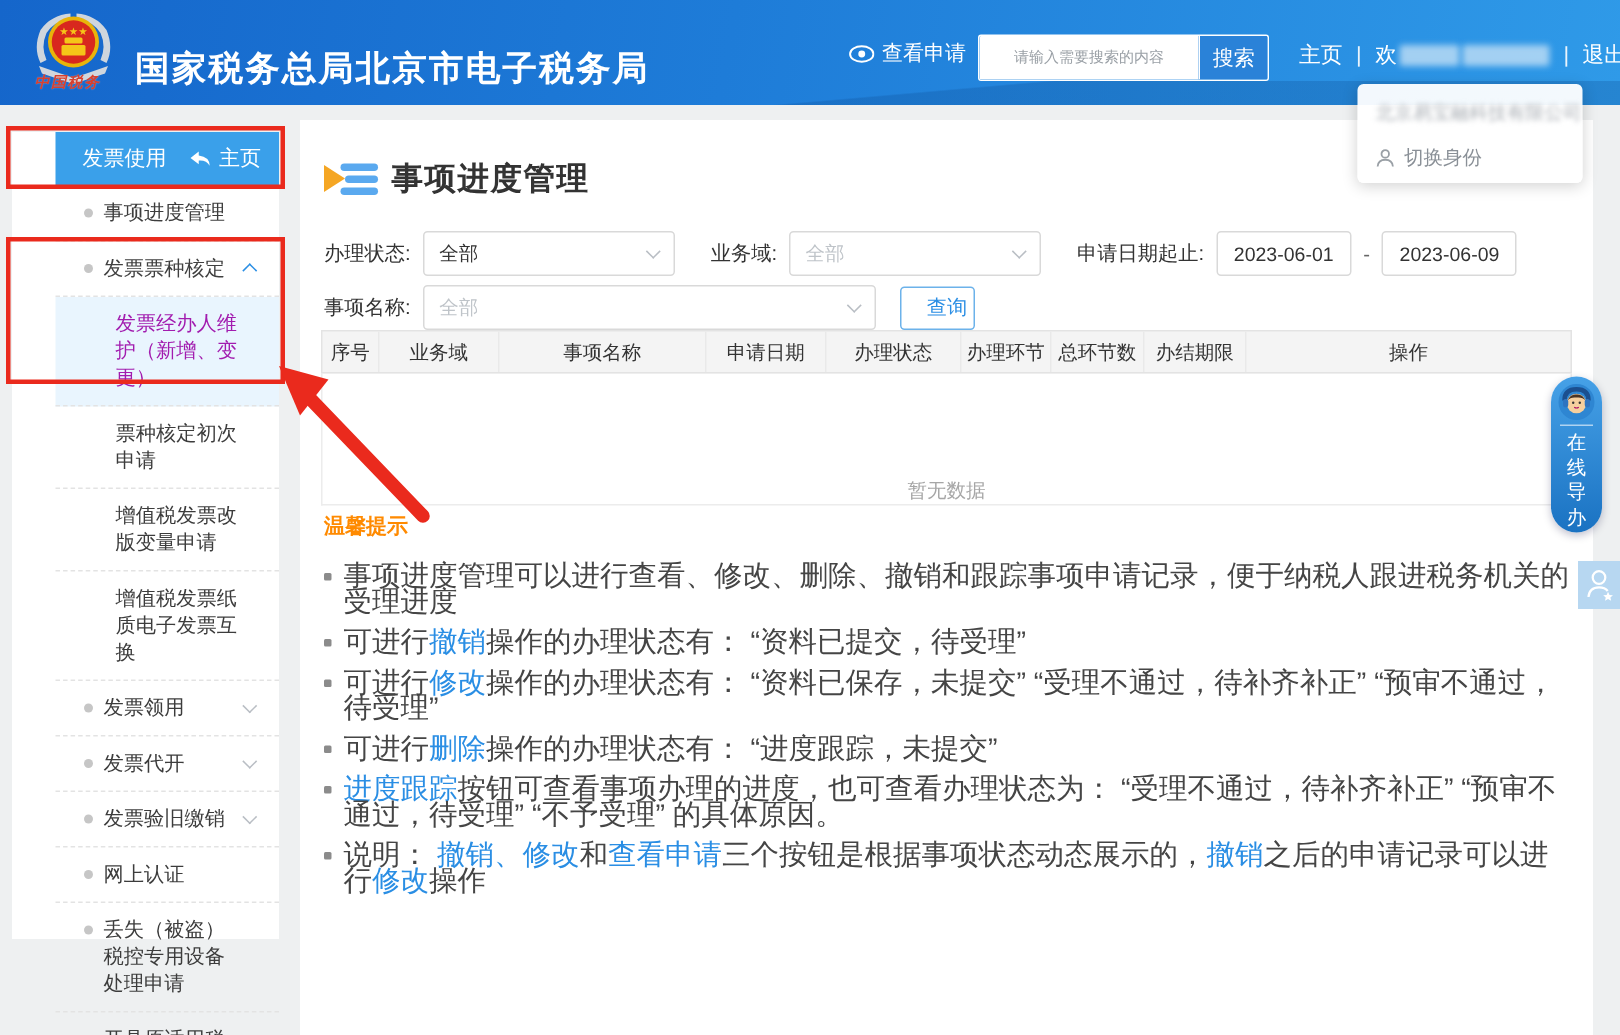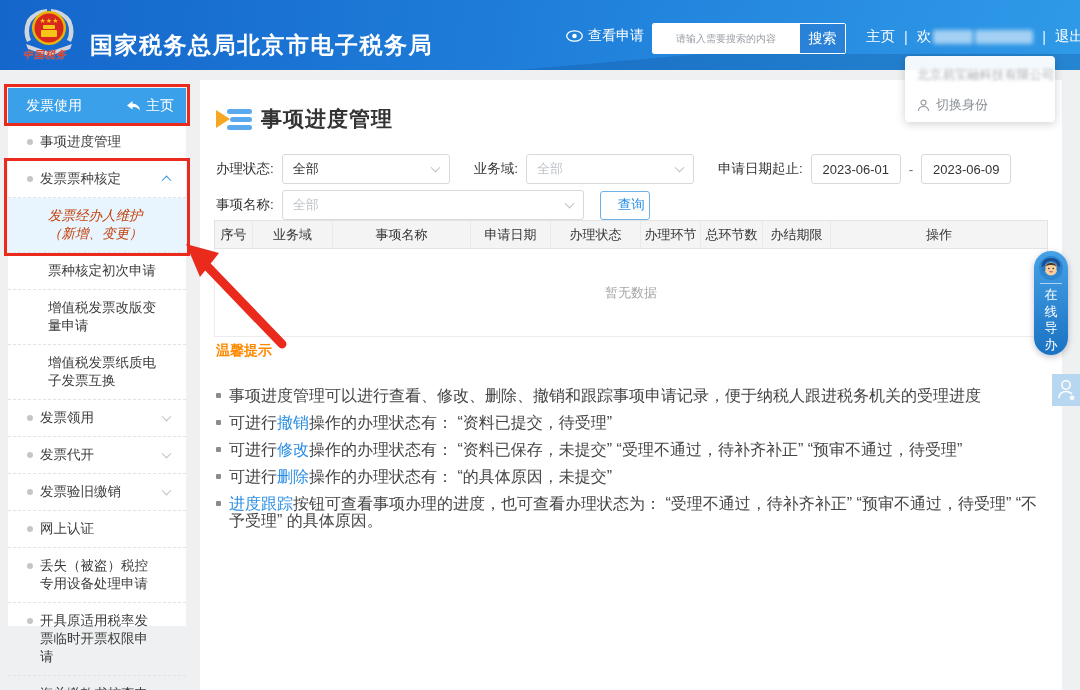--- a/index.html
+++ b/index.html
@@ -33,30 +33,30 @@
   .c1 { width:40px; } .c2 { width:58px; }
 
   
   .user-dd { position:absolute; left:905px; top:56px; width:150px; height:66px;
          background:rgba(255,255,255,.95); border-radius:4px; box-shadow:0 2px 10px rgba(0,0,0,.18); z-index:6; }
   .user-dd .company { padding:11px 12px 5px; font-size:12.5px; color:#a9aeb4; white-space:nowrap;
          overflow:hidden; filter:blur(1.6px); }
   .user-dd .switch { padding:7px 12px; font-size:13px; color:#8a9097; display:flex; align-items:center; gap:6px; cursor:pointer; }
 
   
-  .sidebar { position:absolute; left:8px; top:88px; width:178px; height:538px; background:#fff; }
+  .sidebar { position:absolute; left:8px; top:88px; width:178px; height:538px; background:#fff;padding-left:29px; }
   .sb-header { height:36px; background:#3aa0ea; display:flex; align-items:center; justify-content:space-between;
          padding:0 12px 0 18px; color:#fff; font-size:14px; cursor:pointer; }
   .sb-home { display:flex; align-items:center; gap:5px; font-size:14px; cursor:pointer; }
   .sb-item { position:relative; padding:9px 26px 9px 32px; font-size:13.5px; line-height:18px;
          color:#3c3c3c; border-bottom:1px dashed #e3e3e3; cursor:pointer; }
   .sb-item .bullet { position:absolute; left:19px; top:15px; width:6px; height:6px; border-radius:50%;
          background:#c6c6c6; }
   .sb-item.sub, .sb-item.sub-selected { padding-left:40px; }
-  .sb-item.sub-selected { background:#e9f5fe; color:#c2410c;font-style:italic; }
+  .sb-item.sub-selected { background:#e9f5fe; color:#a21caf; }
   .sb-item.group-open { color:#404040; }
   .chev { position:absolute; right:16px; top:50%; width:7px; height:7px;
          border-right:1.5px solid #b9bec4; border-bottom:1.5px solid #b9bec4; }
   .chev.down { transform:translateY(-70%) rotate(45deg); }
   .chev.up { transform:translateY(-30%) rotate(-135deg); border-color:#2a8ee4; }
 
   
   .panel { position:absolute; left:200px; top:80px; width:862px; height:610px; background:#fff; }
   .pt-row { position:absolute; left:14px; top:24px; display:flex; align-items:center; gap:7px; }
   .pt-row h1 { font-size:21px; color:#333; font-weight:600; letter-spacing:1px; }
@@ -77,25 +77,25 @@
   .date-dash { margin:0 8px; color:#666; }
   .query-btn { width:50px; height:29px; margin-left:16px; background:#fff; border:1px solid #6cb2ea;
          border-radius:3px; color:#2a8ee4; font-size:13.5px; cursor:pointer; font-family:inherit;padding-left:13px; }
 
   .table { position:absolute; left:14px; top:140px; width:834px; }
   .thead { display:flex; height:29px; background:#f4f4f4; border:1px solid #e3e3e3; }
   .th { display:flex; align-items:center; justify-content:center; font-size:13px; color:#333;
          border-right:1px solid #e9e9e9; }
   .th:last-child { border-right:none; }
   .tbody { height:88px; border:1px solid #ececec; border-top:none; display:flex;
-         align-items:center; justify-content:center; font-size:13px; color:#a6a6a6; }
+         align-items:flex-end; justify-content:center; font-size:13px; color:#a6a6a6; }
 
   .tips { position:absolute; left:16px; top:262px; width:830px; }
-  .tips-title { color:#ff8a00; font-size:14px; font-weight:bold; margin-bottom:27px; }
-  .tip-li { position:relative; padding-left:13px; margin-bottom:10px; font-size:16px;
+  .tips-title { color:#ff8a00; font-size:14px; font-weight:bold; margin-bottom:16px; }
+  .tip-li { position:relative; padding-left:13px; margin-bottom:10px; font-size:19px;
          color:#454545; line-height:17px; }
   .tip-li .dot { position:absolute; left:0; top:6px; width:5px; height:5px; background:#8b8b8b; border-radius:1px; }
   .tip-link { color:#2a8ee4; }
 
   
   .guide-tab { position:absolute; left:1034px; top:251px; width:34px; height:104px; z-index:5;
          background:linear-gradient(#46a1e7,#1a72c2); border-radius:17px; box-shadow:0 2px 6px rgba(0,0,60,.25);
          display:flex; flex-direction:column; align-items:center; padding-top:4px; cursor:pointer; }
   .guide-div { width:22px; height:1px; background:rgba(255,255,255,.6); margin:2px 0 3px; }
   .guide-txt { color:#fff; font-size:13px; line-height:16.5px; text-align:center; }
@@ -245,22 +245,23 @@
         <span>暂无数据</span>
       </div>
     </div>
 
     <div class="tips">
       <div class="tips-title">温馨提示</div>
       <div id="tips">
           <div class="tip-li"><span class="dot"></span><span>事项进度管理可以进行查看、修改、删除、撤销和跟踪事项申请记录，便于纳税人跟进税务机关的受理进度</span></div>
           <div class="tip-li"><span class="dot"></span><span>可进行</span><span class="tip-link">撤销</span><span>操作的办理状态有： “资料已提交，待受理”</span></div>
           <div class="tip-li"><span class="dot"></span><span>可进行</span><span class="tip-link">修改</span><span>操作的办理状态有： “资料已保存，未提交”  “受理不通过，待补齐补正”  “预审不通过，待受理”</span></div>
-          <div class="tip-li"><span class="dot"></span><span>可进行</span><span class="tip-link">删除</span><span>操作的办理状态有： “的具体原因，未提交”</span></div>
+          <div class="tip-li"><span class="dot"></span><span>可进行</span><span class="tip-link">删除</span><span>操作的办理状态有： “进度跟踪，未提交”</span></div>
           <div class="tip-li"><span class="dot"></span><span class="tip-link">进度跟踪</span><span>按钮可查看事项办理的进度，也可查看办理状态为： “受理不通过，待补齐补正”  “预审不通过，待受理”  “不予受理” 的具体原因。</span></div>
+          <div class="tip-li"><span class="dot"></span><span>说明： </span><span class="tip-link">撤销、修改</span><span>和</span><span class="tip-link">查看申请</span><span>三个按钮是根据事项状态动态展示的，</span><span class="tip-link">撤销</span><span>之后的申请记录可以进行</span><span class="tip-link">修改</span><span>操作</span></div>
         </div>
     </div>
   </main>
 
   <div class="guide-tab">
     <svg width="26" height="26" viewBox="0 0 26 26">
       <circle cx="13" cy="13" r="12" fill="#2e86d2"></circle>
       <path d="M5 12 Q5 4.5 13 4.5 Q21 4.5 21 12" fill="none" stroke="#1b4f8f" stroke-width="3"></path>
       <circle cx="13" cy="14" r="6.5" fill="#f6cf9e"></circle>
       <path d="M7 12 Q9 7.5 13 8 Q17 7.5 19 12 Q17 9.5 13 10 Q9 9.5 7 12" fill="#4a3425"></path>

